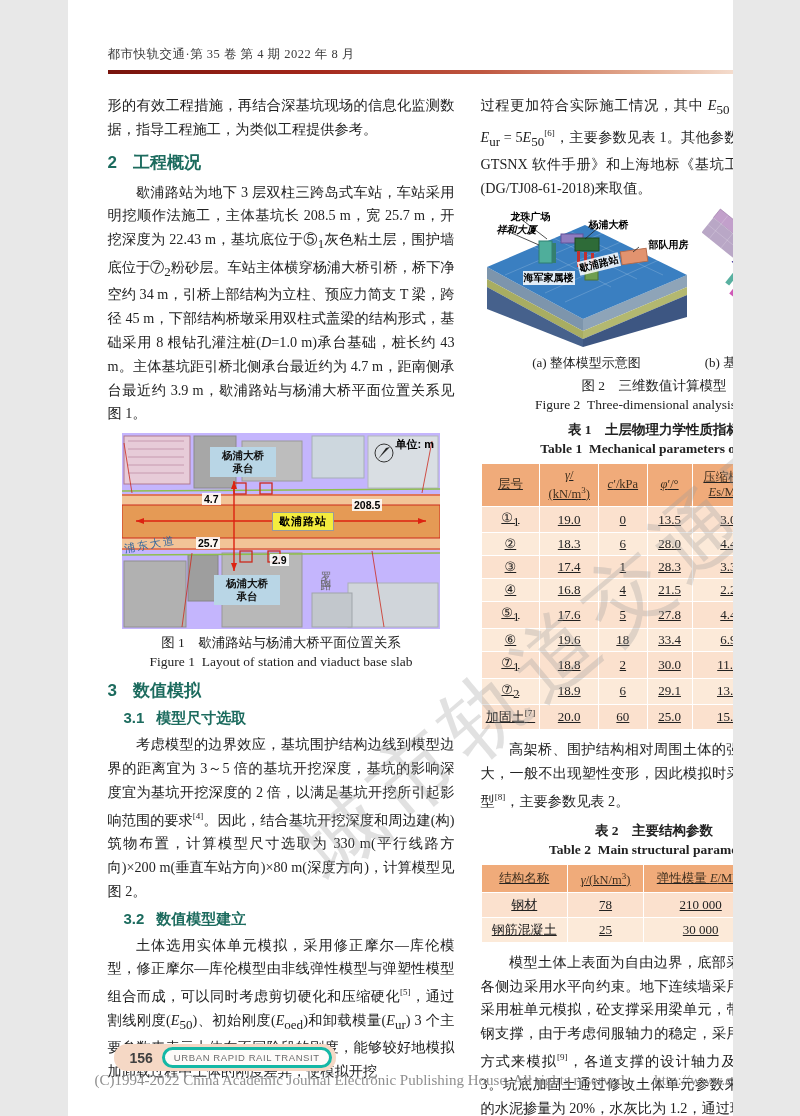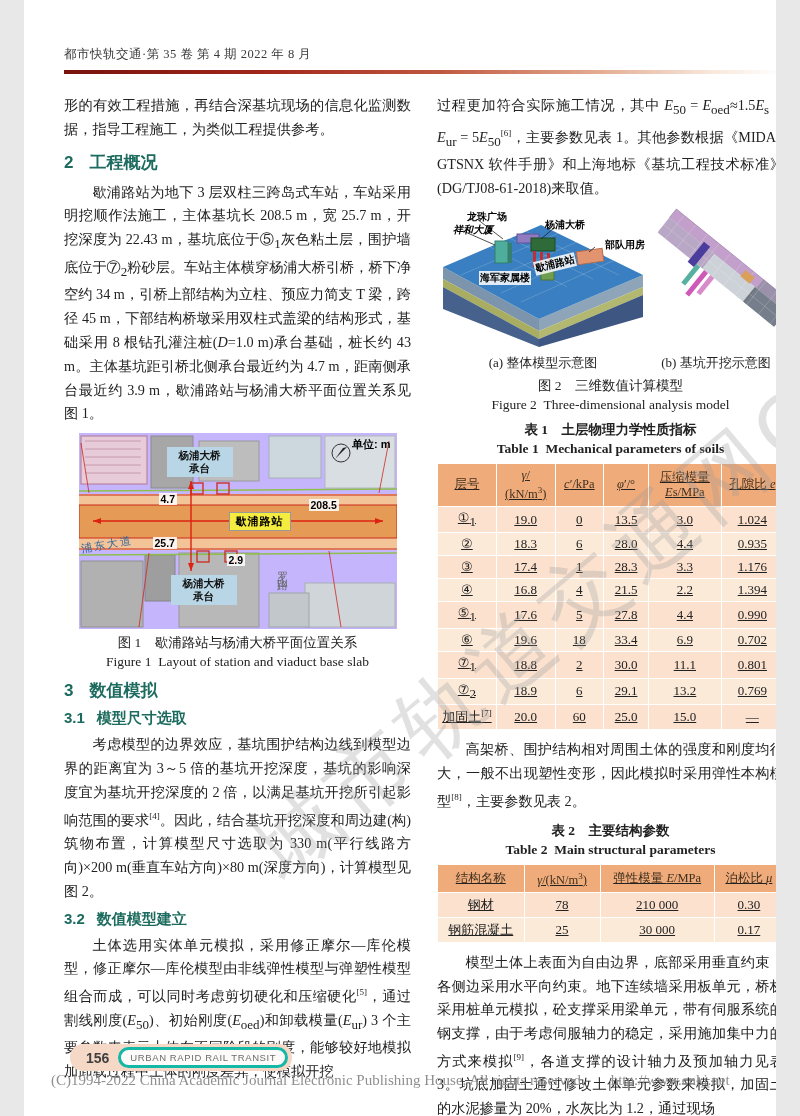--- a/index.html
+++ b/index.html
@@ -1,37 +1,37 @@
 <!DOCTYPE html>
 <html><head>
 <meta charset="utf-8">
 <style>
   * { margin:0; padding:0; box-sizing:border-box; }
   body { background:#e8e8e8; }
-  .page { position:relative; width:752px; height:1116px; background:#ffffff; margin:0 auto;
+  .page { position:relative; width:665px; height:1116px; background:#ffffff; margin:0 auto;
           overflow:hidden; font-family:"Liberation Serif", serif; color:#222; }
 
   
   .hdr { position:absolute; top:46px; left:40px; width:720px; }
   .hdr-line { font-size:12.5px; color:#3a3a3a; letter-spacing:0.5px; }
   .hdr-rule { margin-top:7px; height:4px;
       background:linear-gradient(to right,#77130c,#a2261a 28%,#bf5740 52%,#e3ab90 74%,#f8e8dc 90%,#ffffff 100%); }
 
   
   .cols { position:absolute; top:94px; left:40px; width:720px; display:flex; gap:26px; }
   .col { width:347px; }
   p.body { font-size:14.2px; line-height:23.8px; text-align:justify; }
   p.indent { text-indent:2em; }
   sup { font-size:9px; } sub { font-size:13px; }
 
   h2.sec { font-family:"Liberation Sans", sans-serif; font-weight:bold; font-size:17px;
            color:#1c6b5e; margin:9px 0 7px 0; }
   h2.sec .no { margin-right:16px; }
   h3.subsec { font-family:"Liberation Sans", sans-serif; font-weight:bold; font-size:15px;
-           color:#1c6b5e; margin:6px 0 5px 0; }
+           color:#1c6b5e; margin:6px 0 5px 16px; }
   h3.subsec .no { margin-right:12px; }
 
   .caption-zh { text-align:center; font-size:13.5px; margin-top:5px; }
   .caption-en { text-align:center; font-size:13.5px; margin-top:2px; }
 
   
   .fig1 { width:318px; margin:7px auto 0 auto; position:relative; }
   .map { position:relative; width:318px; height:196px; background:#c4b5fd; overflow:hidden; }
   .map .ov { position:absolute; font-family:"Liberation Sans", sans-serif; }
   .lbl-box { background:#b9d6e6; color:#111; font-size:10.5px; font-weight:bold; text-align:center;

